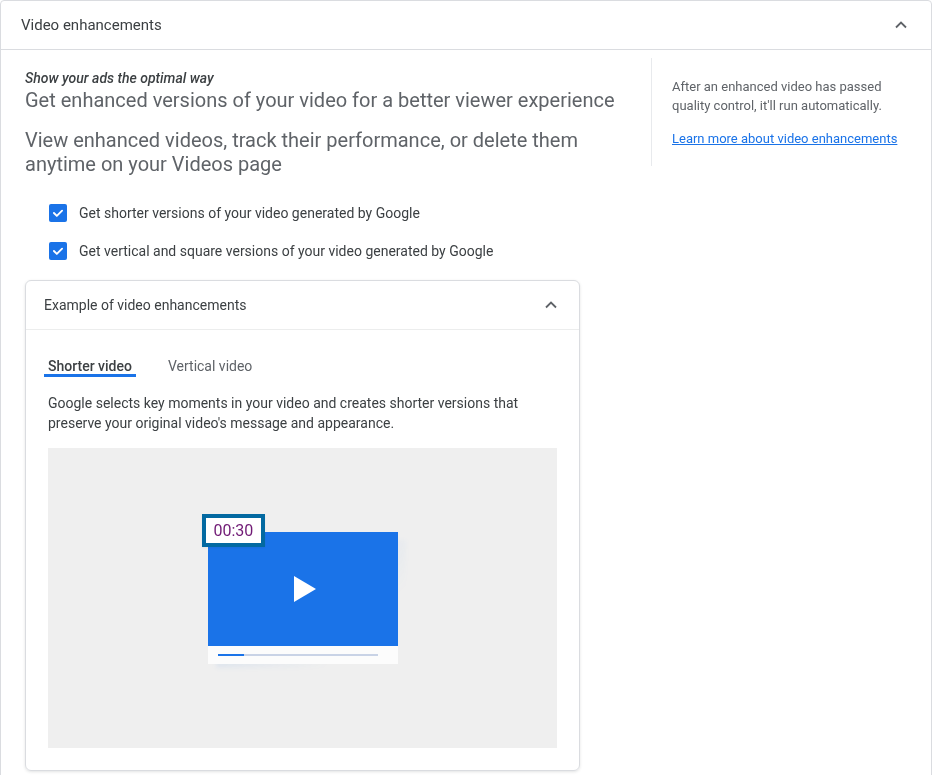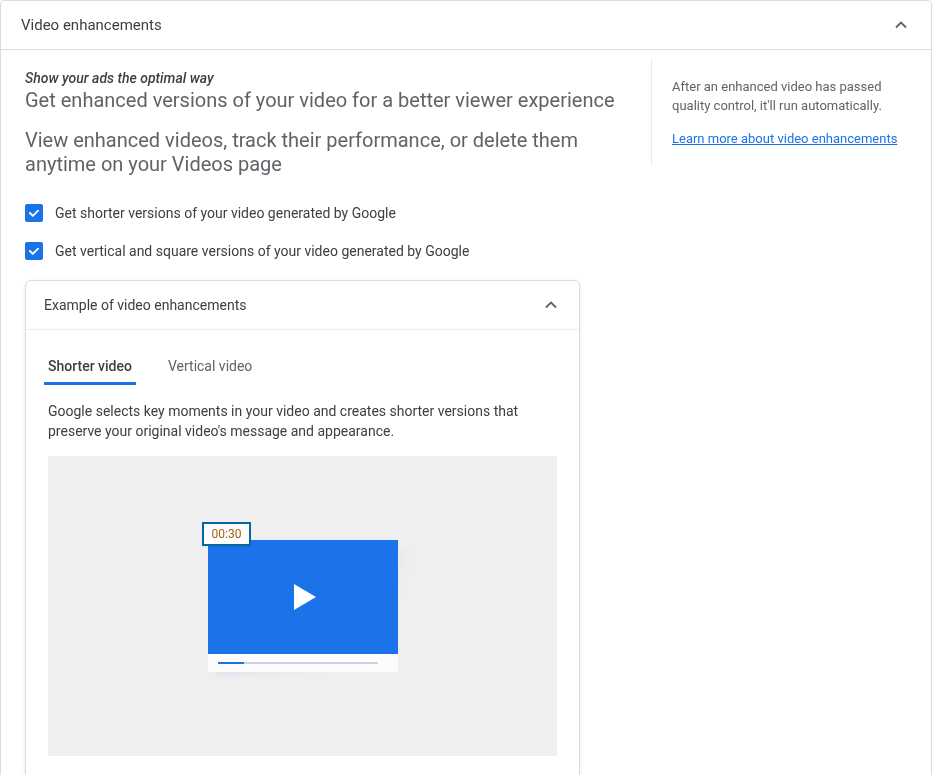--- a/index.html
+++ b/index.html
@@ -69,21 +69,21 @@
   }
   .subdesc {
     font-size: 20px;
     color: #5f6368;
     margin-bottom: 16px;
   }
   .check-row {
     display: flex;
     align-items: center;
     gap: 12px;
-    margin-left: 0;
+    margin-left: 24px;
     margin-bottom: 20px;
   }
   .checkbox {
     width: 18px; height: 18px;
     border-radius: 2px;
     background: #1a73e8;
     display: flex;
     align-items: center;
     justify-content: center;
     color: #fff;
@@ -114,21 +114,21 @@
     color: #3c4043;
     font-weight: 400;
   }
   .tabs {
     display: flex;
     gap: 28px;
     padding: 0 18px;
     margin-top: 18px;
   }
   .tab {
-    padding: 10px 4px 8px 4px;
+    padding: 10px 4px 0 4px;
     font-size: 14px;
     color: #5f6368;
     cursor: pointer;
     border-bottom: 3px solid transparent;
   }
   .tab.active {
     color: #3c4043;
     font-weight: 500;
     border-bottom-color: #1a73e8;
   }
@@ -149,24 +149,24 @@
   }
   .video-wrap {
     position: relative;
     width: 190px;
   }
   .timestamp {
     position: absolute;
     top: -18px;
     left: -6px;
     background: #fff;
-    color: #a16207;
-    font-size: 12px;
+    color: #701a75;
+    font-size: 16px;
     padding: 3px 8px;
-    border: 2px solid #0369a1;
+    border: 4px solid #0369a1;
     box-shadow: 0 1px 2px rgba(0,0,0,0.05);
     z-index: 3;
   }
   .video-thumb {
     width: 190px;
     height: 114px;
     background: #1a73e8;
     display: flex;
     align-items: center;
     justify-content: center;

